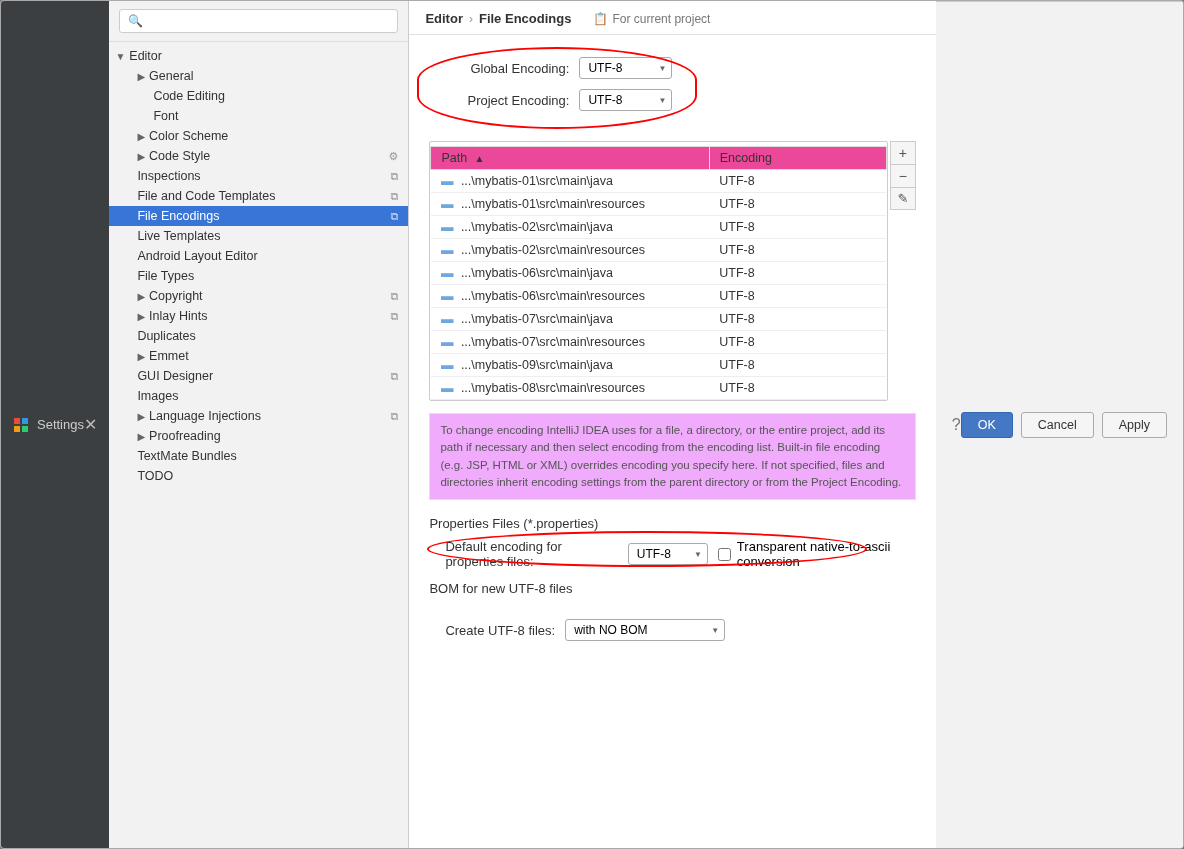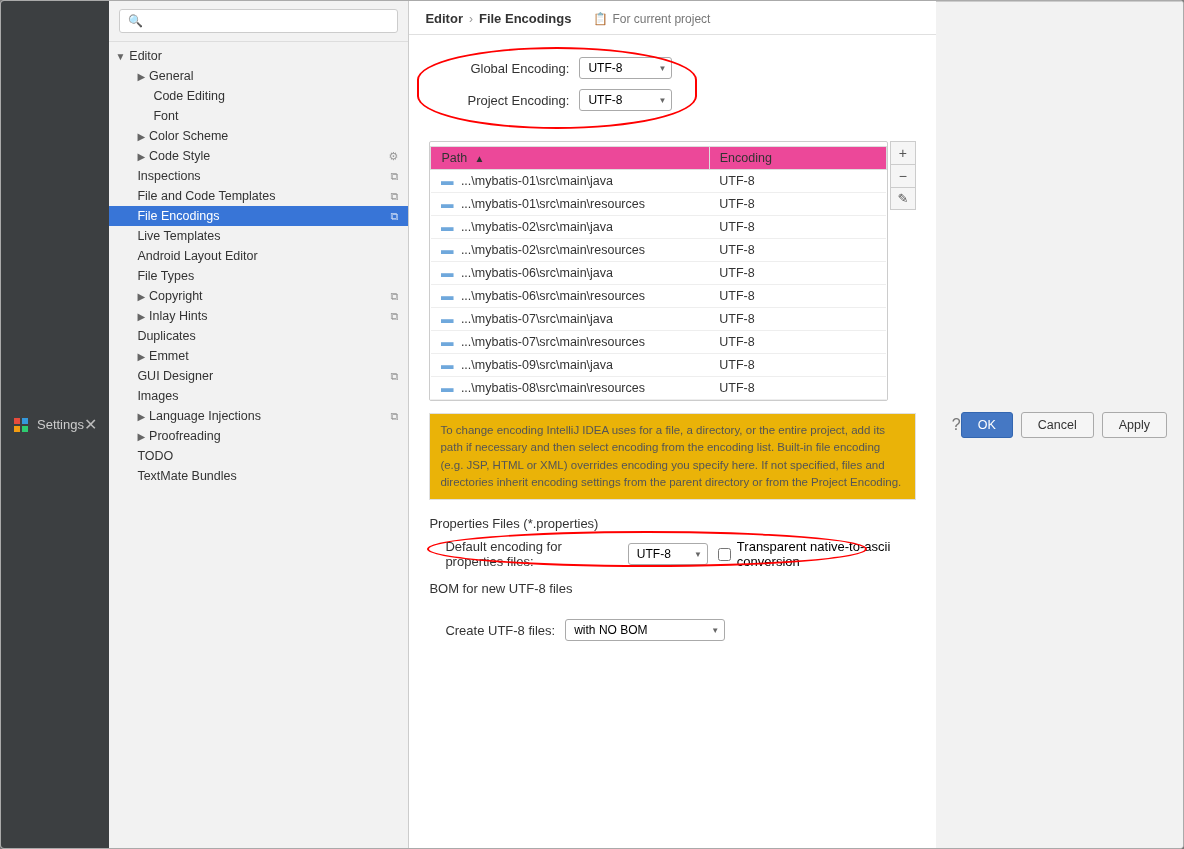--- a/index.html
+++ b/index.html
@@ -200,21 +200,21 @@
 
     
     .info-text {
       font-size: 11.5px;
       color: #555;
       line-height: 1.5;
       margin-top: 12px;
       margin-bottom: 16px;
       border: 1px solid #e0e0e0;
       padding: 8px 10px;
-      background: #eab308;
+      background: #f0abfc;
     }
 
     
     .section-title { font-size: 13px; font-weight: 500; color: #333; margin-bottom: 8px; }
     .props-row { display: flex; align-items: center; gap: 10px; margin-bottom: 8px; margin-left: 16px; }
     .props-label { font-size: 13px; color: #333; }
 
     .checkbox-wrapper { display: flex; align-items: center; gap: 6px; }
     .checkbox-wrapper input[type=checkbox] { width: 13px; height: 13px; }
 
@@ -379,24 +379,24 @@
         <div class="tree-item child">
           <span class="arrow">▶</span>
           <span>Language Injections</span>
           <span style="margin-left:auto;color:#999;font-size:11px;">⧉</span>
         </div>
         <div class="tree-item child">
           <span class="arrow">▶</span>
           <span>Proofreading</span>
         </div>
         <div class="tree-item child">
+          <span>TextMate Bundles</span>
+        </div>
+        <div class="tree-item child">
           <span>TODO</span>
-        </div>
-        <div class="tree-item child">
-          <span>TextMate Bundles</span>
         </div>
       </div>
     </div>
 
     <div class="main-content">
 
       <div class="content-header">
         <span class="breadcrumb-editor">Editor</span>
         <span class="breadcrumb-arrow">›</span>
         <span class="breadcrumb-page">File Encodings</span>

